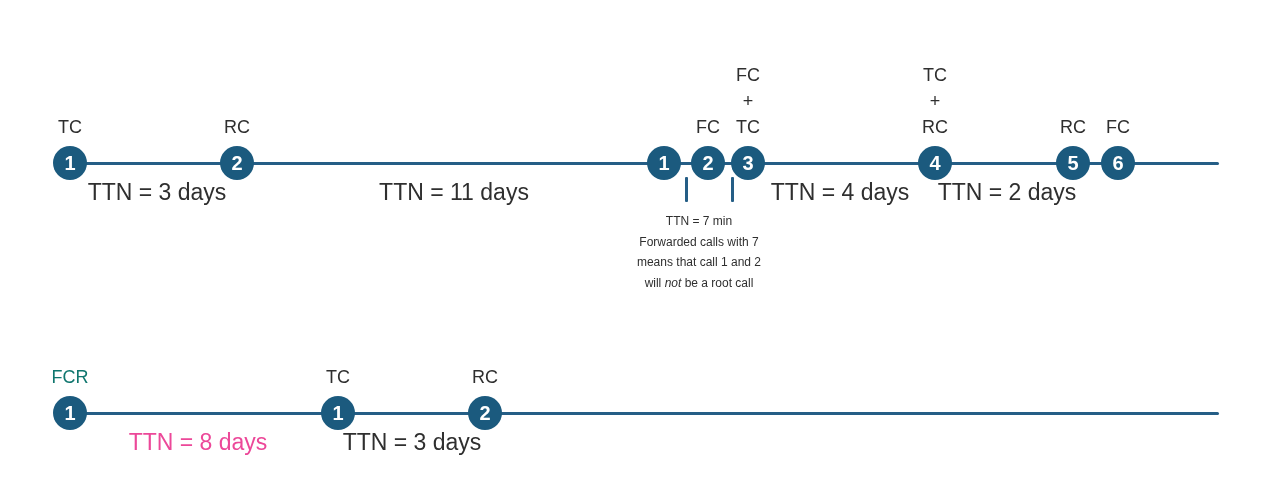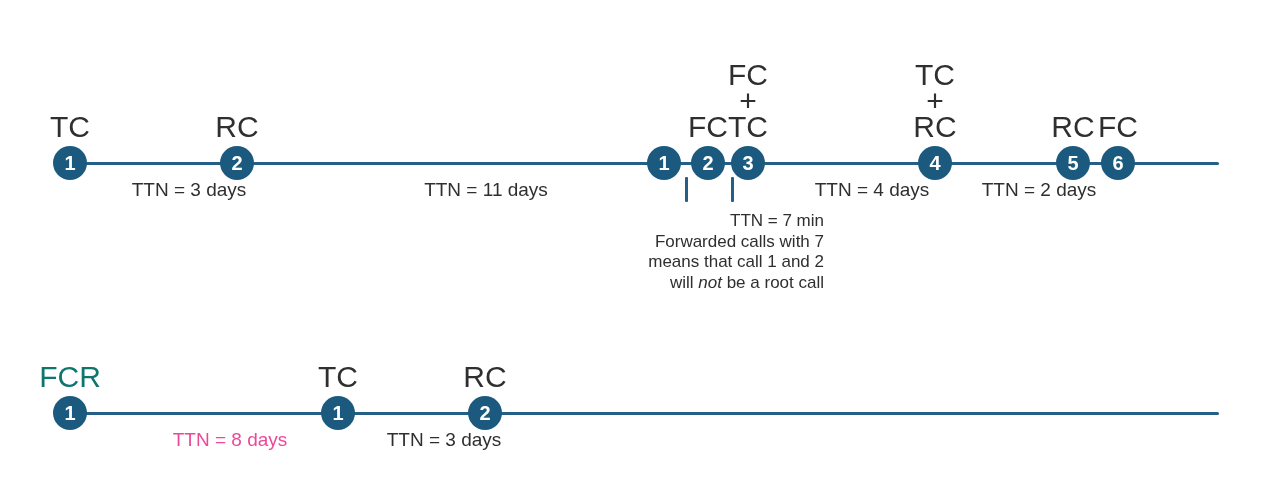--- a/index.html
+++ b/index.html
@@ -10,30 +10,30 @@
     background:#ffffff; overflow:hidden;
   }
   .tl-line { position:absolute; height:3px; border-radius:2px; }
   .node {
     position:absolute; width:34px; height:34px; border-radius:50%;
     display:flex; align-items:center; justify-content:center;
     color:#ffffff; font-size:20px; font-weight:600;
   }
   .node-label {
     position:absolute; transform:translateX(-50%); text-align:center;
-    font-size:30px; line-height:26px; color:#2f2f2f; white-space:pre;
+    font-size:18px; line-height:26px; color:#2f2f2f; white-space:pre;
   }
   .ttn {
     position:absolute; transform:translateX(-50%); white-space:nowrap;
-    font-size:19px; color:#2f2f2f;margin-left:32px;
+    font-size:23px; color:#2f2f2f;
   }
   .tick { position:absolute; width:3px; height:25px; border-radius:1px; }
   .annotation {
-    position:absolute; transform:translateX(-50%); text-align:right;
-    font-size:17px; line-height:20.5px; color:#2f2f2f; width:250px;
+    position:absolute; transform:translateX(-50%); text-align:center;
+    font-size:12px; line-height:20.5px; color:#2f2f2f; width:250px;
     top:211px;
   }
 </style>
 </head>
 <body>
 
 <div id="canvas">
   <div class="annotation" id="annotation" style="left: 699px;">
     <div>TTN = 7 min</div>
     <div>Forwarded calls with 7</div>

